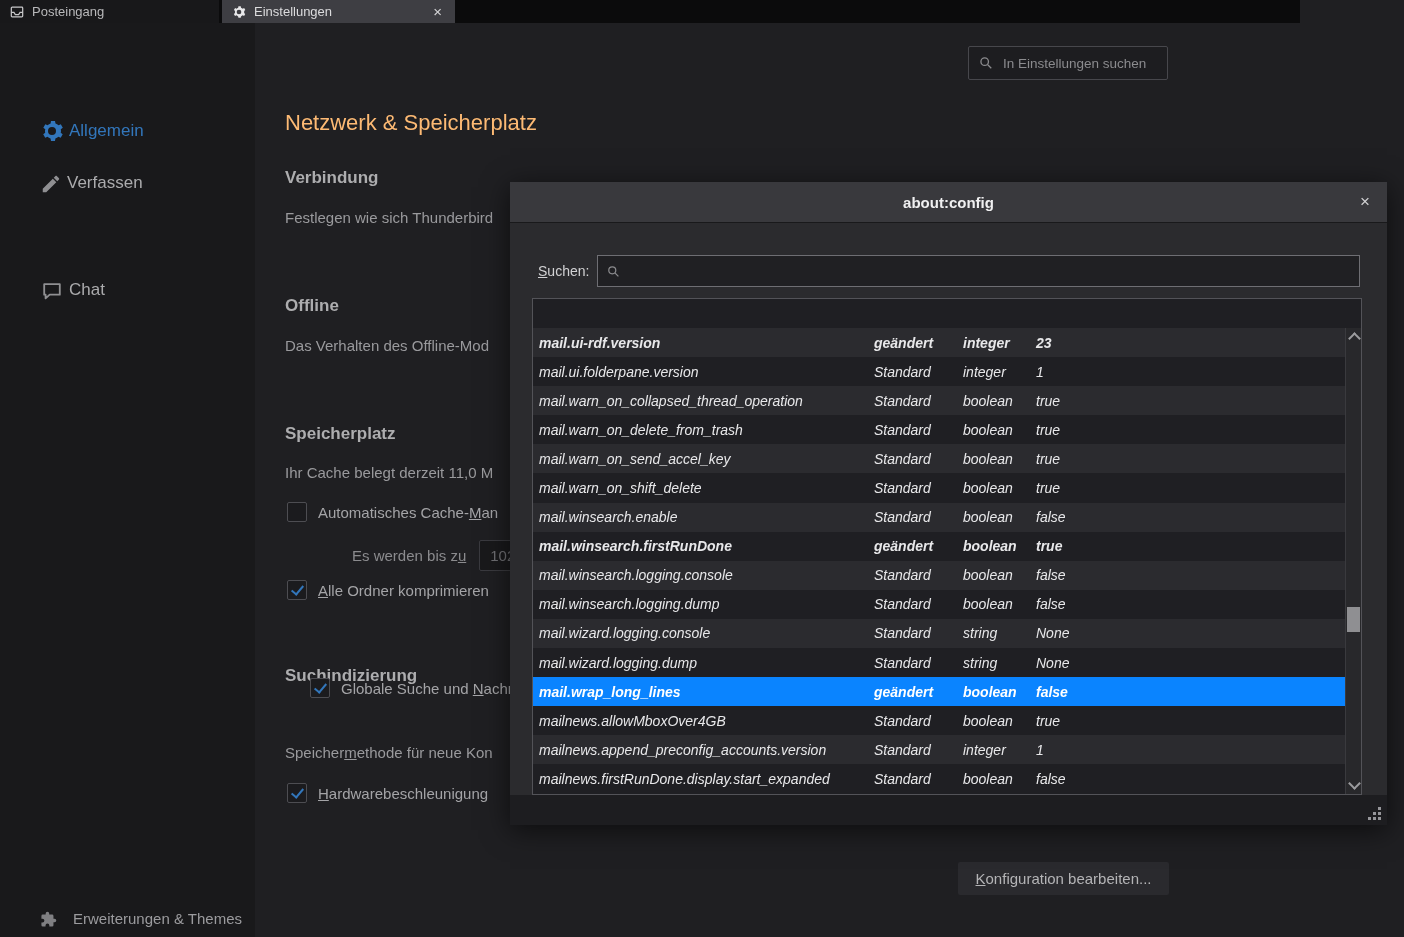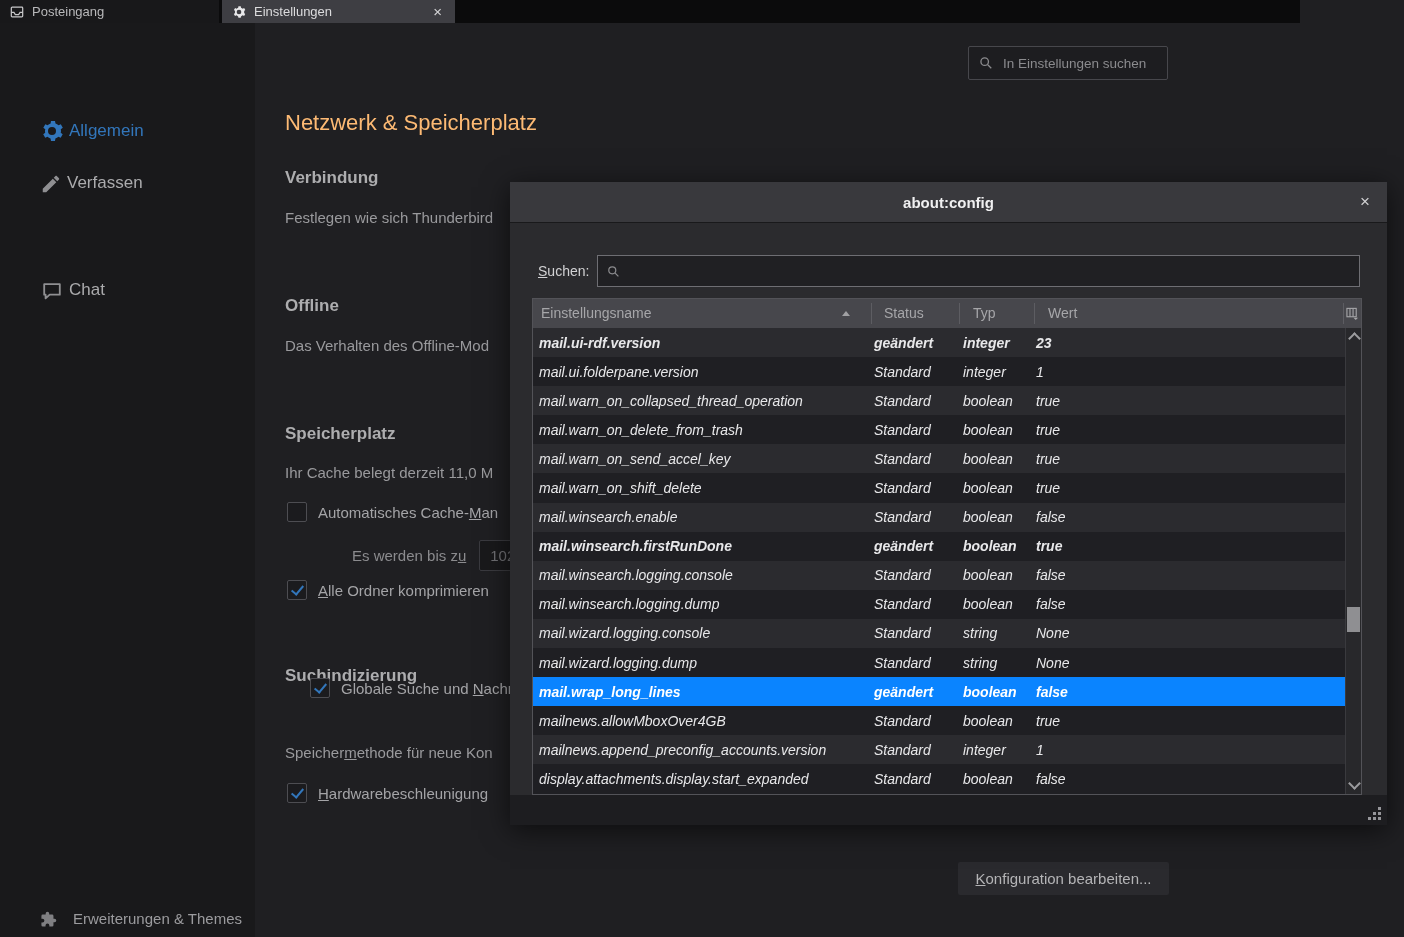--- a/index.html
+++ b/index.html
@@ -224,37 +224,20 @@
   <div class="dlg-search-label"><span></span><span class="ak">S</span><span>uchen:</span></div>
   <div class="dlg-search">
     <svg width="13" height="13" viewBox="0 0 16 16">
       <circle cx="6.5" cy="6.5" r="4.3" fill="none" stroke="#8b8b8e" stroke-width="1.5"></circle>
       <line x1="10" y1="10" x2="14" y2="14" stroke="#8b8b8e" stroke-width="1.5"></line>
     </svg>
     <input type="text" style="">
   </div>
 
   <div class="cfg-table">
-    <div class="cfg-header">
-      <span class="hcell hc-name">Einstellungsname</span>
-      <span class="sort-arrow"></span>
-      <span class="hdiv hd1"></span>
-      <span class="hcell hc-status">Status</span>
-      <span class="hdiv hd2"></span>
-      <span class="hcell hc-typ">Typ</span>
-      <span class="hdiv hd3"></span>
-      <span class="hcell hc-wert">Wert</span>
-      <span class="hdiv hd4"></span>
-      <svg class="col-picker" width="13" height="13" viewBox="0 0 14 14">
-        <rect x="1" y="1.5" width="10" height="9" fill="none" stroke="#a6a6a9" stroke-width="1.2"></rect>
-        <line x1="4.3" y1="1.5" x2="4.3" y2="10.5" stroke="#a6a6a9" stroke-width="1.2"></line>
-        <line x1="7.6" y1="1.5" x2="7.6" y2="10.5" stroke="#a6a6a9" stroke-width="1.2"></line>
-        <path d="M8 11.5h5l-2.5 2.5z" fill="#a6a6a9"></path>
-      </svg>
-    </div>
 
     <div class="cfg-body">
         <div class="trow light changed">
           <span class="cell c-name">mail.ui-rdf.version</span>
           <span class="cell c-status">geändert</span>
           <span class="cell c-typ">integer</span>
           <span class="cell c-wert">23</span>
         </div>
         <div class="trow dark">
           <span class="cell c-name">mail.ui.folderpane.version</span>
@@ -334,21 +317,21 @@
           <span class="cell c-typ">boolean</span>
           <span class="cell c-wert">true</span>
         </div>
         <div class="trow light">
           <span class="cell c-name">mailnews.append_preconfig_accounts.version</span>
           <span class="cell c-status">Standard</span>
           <span class="cell c-typ">integer</span>
           <span class="cell c-wert">1</span>
         </div>
         <div class="trow dark">
-          <span class="cell c-name">display.attachments.display.start_expanded</span>
+          <span class="cell c-name">mailnews.firstRunDone.display.start_expanded</span>
           <span class="cell c-status">Standard</span>
           <span class="cell c-typ">boolean</span>
           <span class="cell c-wert">false</span>
         </div>
       </div>
 
     <div class="cfg-scroll">
       <span class="scr-btn scr-up"></span>
       <span class="scr-thumb"></span>
       <span class="scr-btn scr-down"></span>

